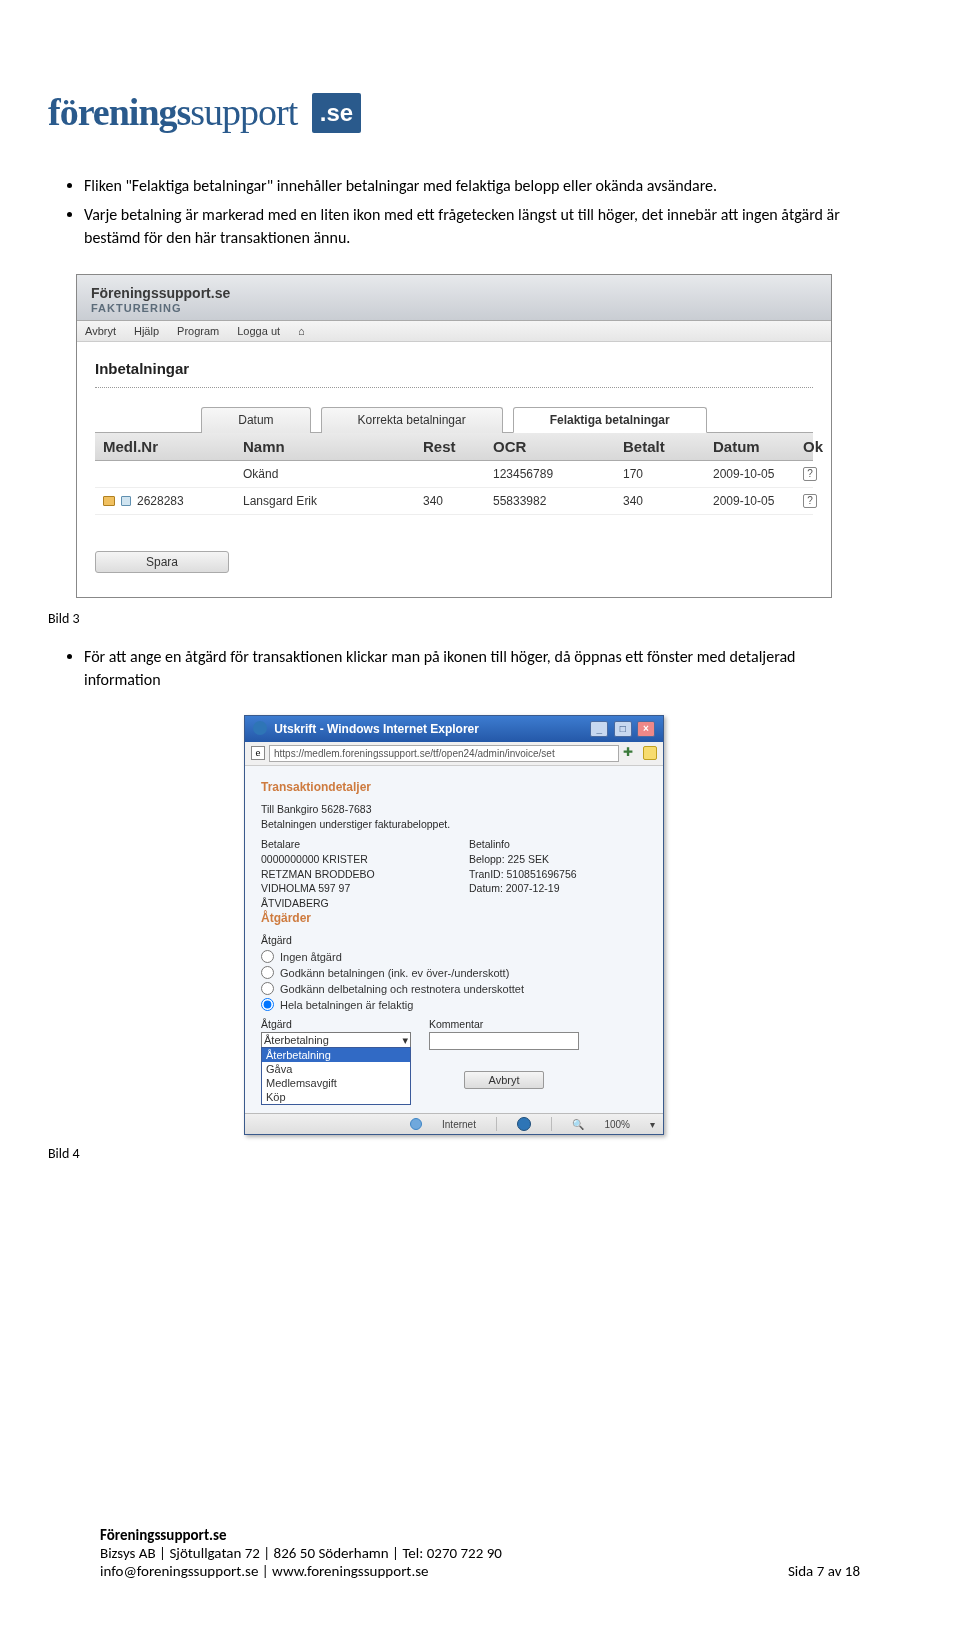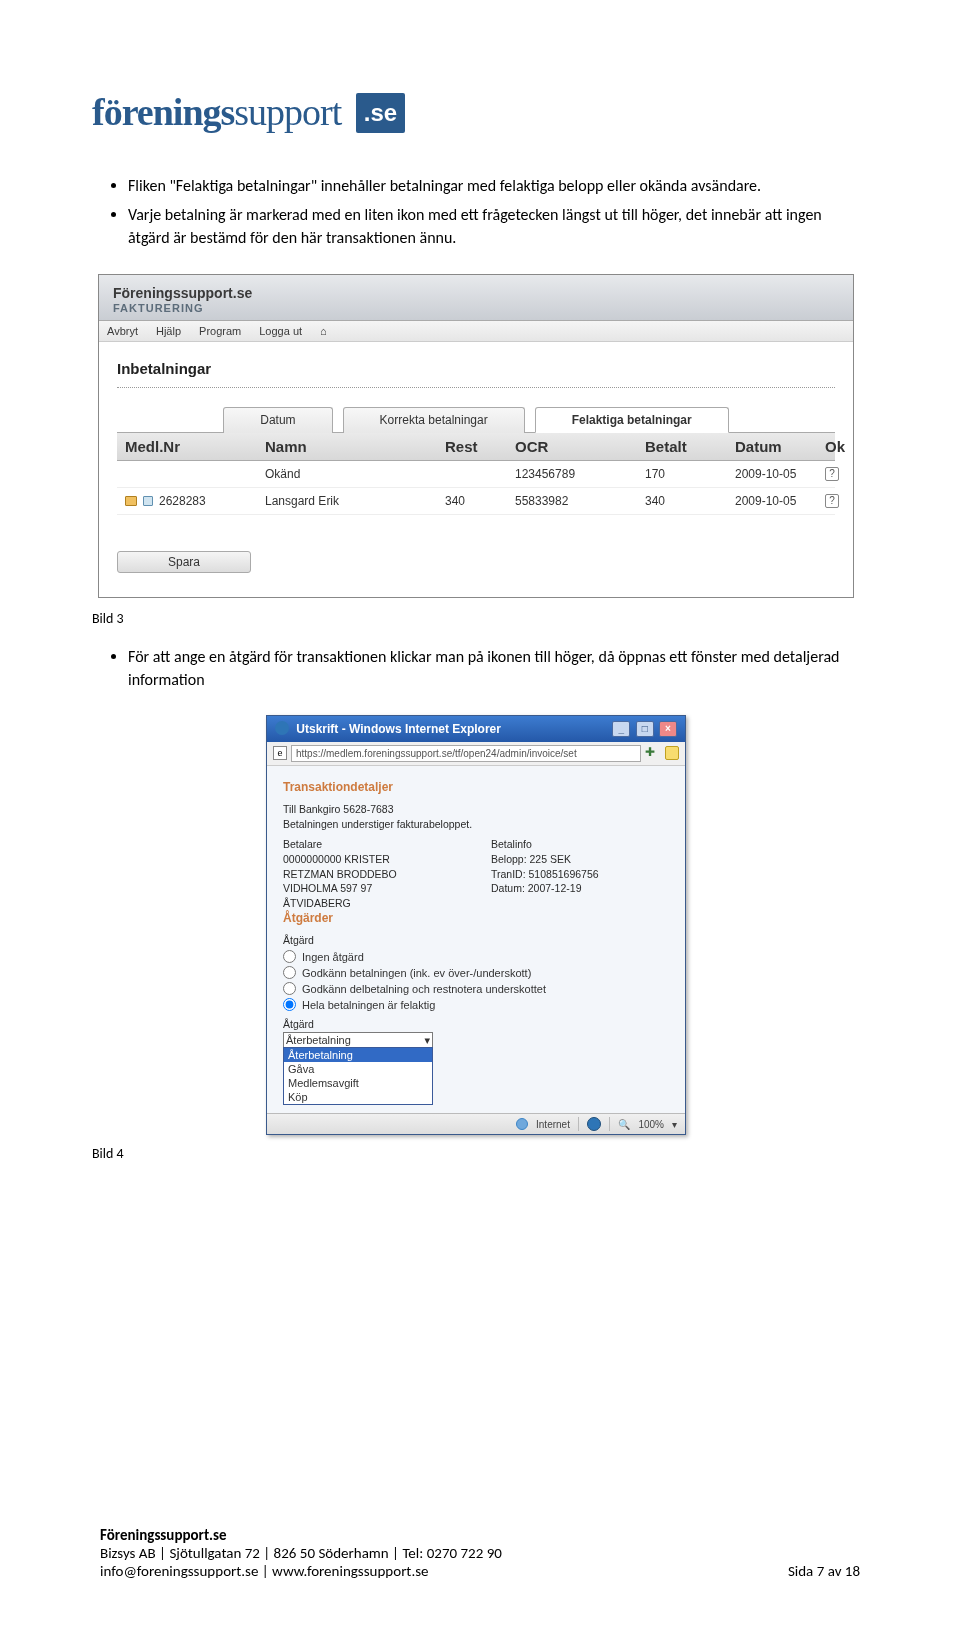--- a/index.html
+++ b/index.html
@@ -3,21 +3,21 @@
 <meta charset="utf-8">
 <style>
   * { box-sizing: border-box; margin: 0; padding: 0; }
   body {
     width: 960px;
     height: 1640px;
     background: #fff;
     font-family: Calibri, Arial, sans-serif;
     position: relative;
   }
-  .page { padding: 90px 100px 0 92px; }
+  .page { padding: 90px 100px 0 48px; }
   .logo { margin-bottom: 40px; }
   .logo-text {
     font-family: Georgia, 'Times New Roman', serif;
     font-size: 38px;
     color: #2a5a8c;
     letter-spacing: -1px;
   }
   .logo-text .bold { font-weight: bold; }
   .logo-badge {
     display: inline-block;
@@ -151,21 +151,21 @@
   .txtfield{
     border:1px solid #888; background:#fff; height:18px; width:150px;
   }
   .win2-btn{
     border:1px solid #999; background:linear-gradient(#f5f5f5,#dcdcdc);
     padding:2px 24px; font-size:11px; border-radius:2px; cursor:pointer;
   }
   .win2-status{
     background:linear-gradient(#f0f0f0,#dedede);
     border-top:1px solid #bbb; font-size:10px; color:#444;
-    display:flex; justify-content:flex-end; align-items:center; gap:8px; padding:3px 8px;
+    display:flex; justify-content:flex-end; align-items:center; gap:20px; padding:3px 8px;
   }
   .globe{ display:inline-block; width:12px;height:12px; border-radius:50%; background:#6fa8dc; border:1px solid #3d85c6;}
   .ie-ic{ display:inline-block; width:14px;height:14px; border-radius:50%; background:#2e75b6; border:1px solid #1f4e79;}
   .divv{ width:1px; height:14px; background:#bbb;}
 
   .footer {
     position:absolute; bottom:60px; left:100px; right:100px;
     font-size:15px; color:#000;
   }
   .footer .fs-name{ font-weight:bold;}
@@ -316,20 +316,28 @@
           <div class="dd">
             <span>Återbetalning</span><span style="float:right;">▾</span>
           </div>
           <div class="dd-open">
             <div class="sel">Återbetalning</div>
             <div>Gåva</div>
             <div>Medlemsavgift</div>
             <div>Köp</div>
           </div>
         </div>
+        <div>
+          <div class="small">Kommentar</div>
+          <div class="txtfield"></div>
+          <div style="height:24px"></div>
+          <div style="text-align:center;">
+            <span class="win2-btn">Avbryt</span>
+          </div>
+        </div>
       </div>
     </div>
     <div class="win2-status">
       <span class="globe"></span>
       <span>Internet</span>
       <span class="divv"></span>
       <span class="ie-ic"></span>
       <span class="divv"></span>
       <span>🔍</span>
       <span>100%</span>

